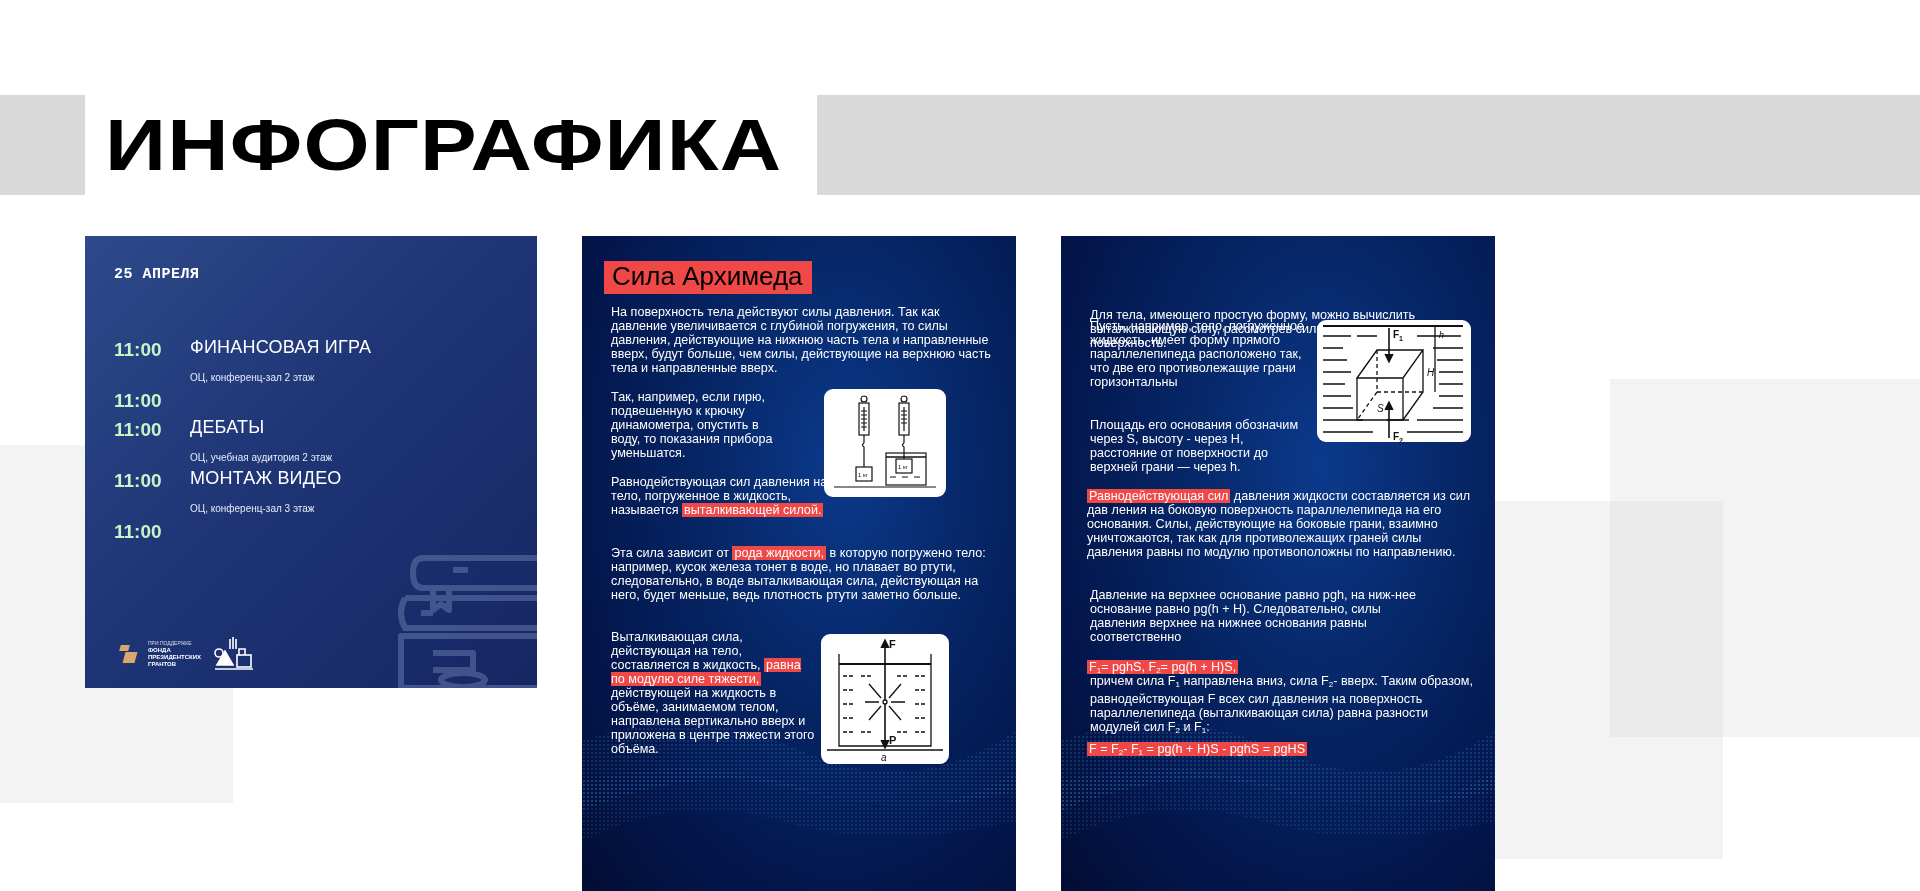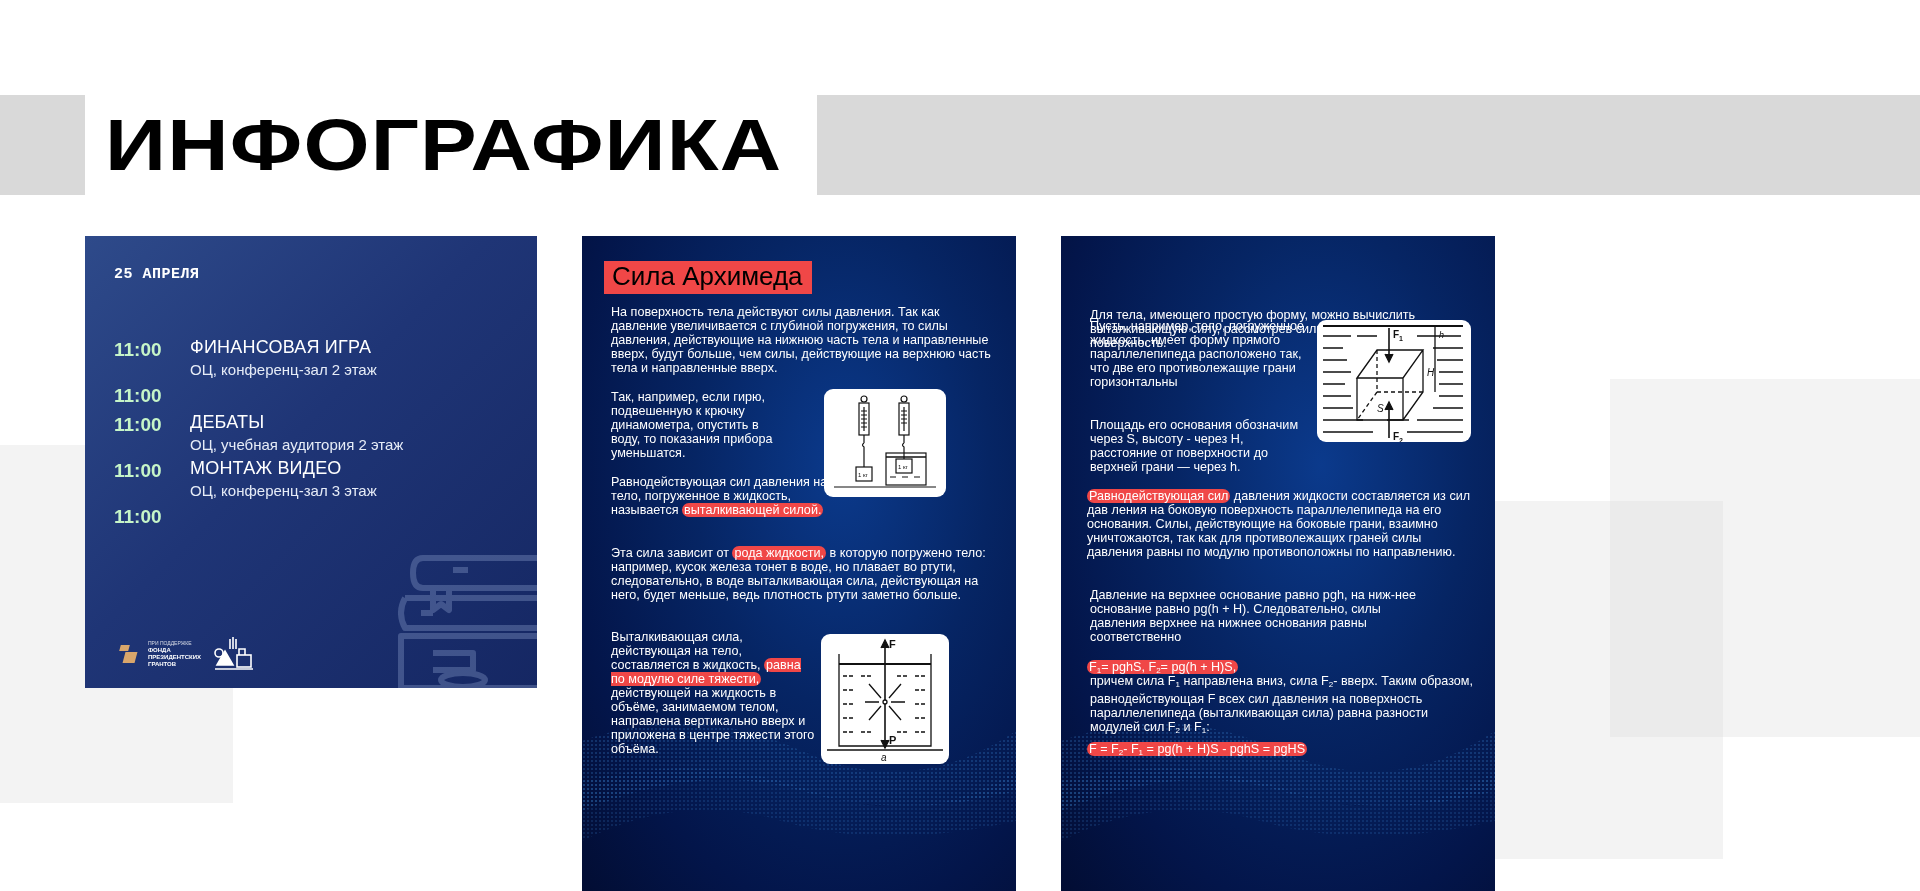--- a/index.html
+++ b/index.html
@@ -20,39 +20,39 @@
 
     
     .card1 { position: absolute; left: 85px; top: 236px; width: 452px; height: 452px;
       background: linear-gradient(135deg, #2e4a8a 0%, #1f3576 45%, #152763 100%); overflow: hidden; }
     .c1-date { position: absolute; left: 29px; top: 30px; font-weight: 700; font-size: 15px; color: #ffffff; letter-spacing: .5px; font-family: Liberation Mono, monospace; }
     .c1-track { position: absolute; left: 29px; top: 45px; font-weight: 900; font-size: 34px; color: #c6f5c8; letter-spacing: .5px; }
     .c1-list { position: absolute; left: 29px; top: 102px; right: 20px; }
     .c1-row { display: flex; margin-bottom: 6px; }
     .c1-time { width: 76px; font-weight: 700; font-size: 19px; color: #c6f5c8; padding-top: 1px; flex: none; }
     .c1-name { font-size: 18px; color: #ffffff; line-height: 19px; letter-spacing: .2px; }
-    .c1-loc { font-size: 15px; color: #e6ecf7; margin-top: 4px; }
+    .c1-loc { font-size: 10px; color: #e6ecf7; margin-top: 15px; }
     .c1-books { position: absolute; right: -6px; bottom: 0; width: 150px; height: 170px; opacity: .35; }
     .c1-logos { position: absolute; left: 31px; bottom: 15px; display: flex; align-items: center; gap: 10px; }
     .fpg-mark { width: 22px; height: 22px; position: relative; }
     .fpg-mark span { position: absolute; background: #d9a66b; transform: skewX(-15deg); }
     .fpg-text { font-size: 6px; color: #fff; font-weight: 700; line-height: 7px; }
     .fpg-text .small { font-weight: 400; font-size: 5px; opacity: .8; }
     .emblem { width: 44px; height: 38px; }
 
     
     .card { position: absolute; top: 236px; width: 434px; height: 655px; overflow: hidden;
       background: radial-gradient(ellipse at 60% 35%, #0b3a8c 0%, #062564 40%, #03154a 75%, #020d33 100%); }
     .card2 { left: 582px; }
     .card3 { left: 1061px; }
     .wave { position: absolute; left: 0; bottom: 0; width: 100%; height: 220px; }
     .card-content { position: absolute; left: 29px; right: 22px; top: 0; color: #ffffff;
       font-size: 12.6px; line-height: 14px; }
     .card-content p { margin: 0; }
-    .hl { background: #f04747; border-radius: 7px; padding: 0 2px; color: #fff; }
+    .hl { background: #f04747; border-radius: 0; padding: 0 2px; color: #fff; }
     .c2-title { position: absolute; left: 22px; top: 25px; background: #f04747; border-radius: 0;
       padding: 0 9px 2px 8px; font-size: 26px; color: #000000; line-height: 31px; }
     .diagram { position: absolute; background: #ffffff; border-radius: 9px; }
     .sub { font-size: 8px; vertical-align: -2px; }
   </style>
 </head>
 <body>
 
 <div class="deco d1"></div>
 <div class="deco d2"></div>

